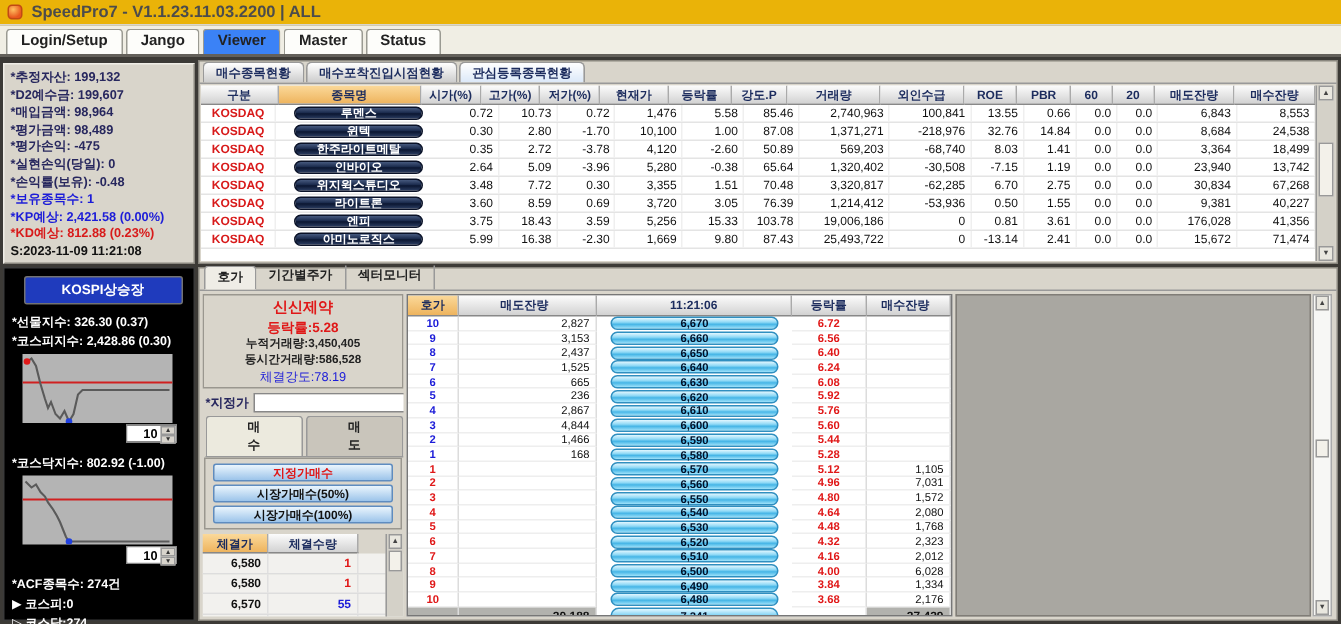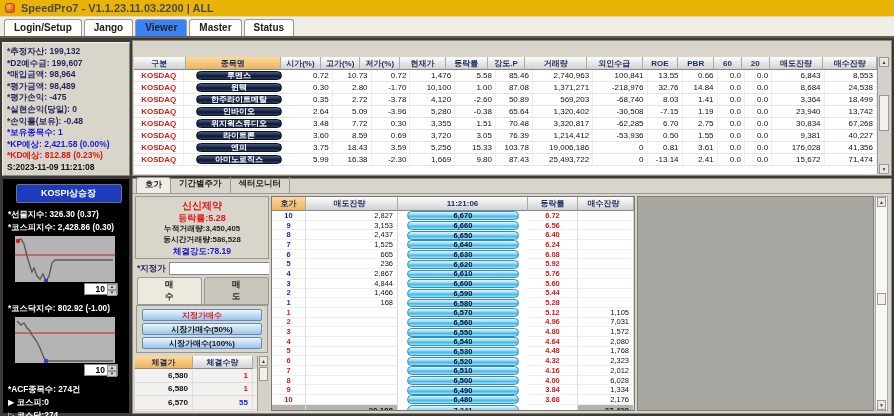--- a/index.html
+++ b/index.html
@@ -63,40 +63,40 @@
   .btabs{height:15px;padding-left:3px;border-bottom:1px solid #999;display:flex;align-items:flex-end}
   .btabs .tr{display:flex}
   .btabs .c{font-size:8.5px;font-weight:bold;color:#222;padding:1px 8px 2px;border-right:1px solid #999;cursor:default;white-space:nowrap}
   .btabs .c.active{background:#efede6;border:1px solid #999;border-bottom:none;border-radius:3px 3px 0 0}
 
   .subleft{position:absolute;left:2px;top:17px;width:134px;bottom:2px;overflow:hidden}
   .infobox{border:1px solid #9a978f;background:#d9d5cb;padding:2px 1px 1px;text-align:center}
   .iname{font-size:10px;font-weight:bold;color:#e01818;line-height:13px}
   .irate{font-size:9px;font-weight:bold;color:#e01818;line-height:12px}
   .ivol{font-size:7.8px;font-weight:bold;color:#222;line-height:10.5px;white-space:nowrap}
-  .istr{font-size:8.5px;font-weight:bold;color:#1c1cd8;line-height:12px}
+  .istr{font-size:8.5px;font-weight:normal;color:#1c1cd8;line-height:12px}
   .limitrow{display:flex;align-items:center;gap:3px;margin:3px 0 2px 2px}
   .limitlbl{font-size:8.5px;font-weight:bold;color:#27275e;white-space:nowrap}
   .limitinput{display:flex;border:1px solid #888;background:#fff;height:13px;flex:1}
   .limitinput input{flex:1;border:none;font-size:9px;font-weight:bold;text-align:right;padding-right:3px;min-width:0}
   .sidetabs{display:flex;margin:2px 0 0 2px;border-bottom:1px solid #999}
   .sidetabs .tr{display:flex;gap:2px}
   .sidetabs .c{font-size:8.5px;font-weight:bold;color:#222;background:#c9c5bb;border:1px solid #999;border-bottom:none;border-radius:3px 3px 0 0;padding:1px 27px;cursor:default}
   .sidetabs .c.active{background:#eceade}
   .btnbox{border:1px solid #9a978f;margin:0 1px;padding:3px 5px;display:flex;flex-direction:column;gap:2px;background:#d9d5cb}
   .obbtn{height:12px;font-size:8px;font-weight:bold;background:linear-gradient(#eaf5fd,#9cc4ea);border:1px solid #5e8cc0;border-radius:2px;color:#111;display:flex;align-items:center;justify-content:center;cursor:default}
   .obbtn.first{color:#e01818}
   .trades{margin-top:3px;position:relative;height:96px}
   .thead{display:flex;height:13px}
   .thead .c{border-right:1px solid #aaa;border-bottom:1px solid #888;font-size:8px;font-weight:bold;color:#1c2c5e;display:flex;align-items:center;justify-content:center}
   .thead .ht{background:linear-gradient(#fbd99a,#eeb45e)}
   .thead .hg{background:linear-gradient(#fcfcfc,#d2d2d2)}
   .tbody .tr{display:flex;height:13.5px;background:#f2f1ee;border-bottom:1px solid #ddd}
   .tbody .c{font-size:8px;font-weight:bold;display:flex;align-items:center;justify-content:flex-end;padding-right:4px;border-right:1px solid #e0e0e0}
-  .tt0{width:58px;color:#111}.tt1{width:60px}
+  .tt0{width:44px;color:#111}.tt1{width:60px}
   .tsb{position:absolute;right:0;top:0;bottom:-14px;width:12px;background:#d4d1c8;border-left:1px solid #999}
 
   .ladder{position:absolute;left:138px;top:17px;width:364px;bottom:2px;background:#fff;border:1px solid #777;display:flex;flex-direction:column;overflow:hidden}
   .lhead{display:flex;height:14px;flex:none}
   .lhead .c{border-right:1px solid #aaa;border-bottom:1px solid #888;font-size:8px;font-weight:bold;color:#1c2c5e;display:flex;align-items:center;justify-content:center;background:linear-gradient(#fcfcfc,#d2d2d2)}
   .lhead .ht{background:linear-gradient(#fbd99a,#eeb45e)}
   .lbody .tr,.ltot .tr{display:flex;height:9.7px}
   .lbody .c,.ltot .c{font-size:7.5px;display:flex;align-items:center;border-right:1px solid #dcdcdc;border-bottom:1px solid #eee;white-space:nowrap}
   .lb0{width:34px;justify-content:center;font-weight:bold}
   .lb1{width:92px;justify-content:flex-end;padding-right:4px;color:#111}
@@ -204,20 +204,27 @@
       </div>
     </div>
     <div class="acfblock">
       <div class="mline">*ACF종목수: 274건</div>
       <div class="mline">▶ 코스피:0</div>
       <div class="mline">▷ 코스닥:274</div>
     </div>
   </div>
 
   <div class="watchpanel">
+    <div class="wtabs">
+        <div class="tr">
+          <div class="c">매수종목현황</div>
+          <div class="c">매수포착진입시점현황</div>
+          <div class="c  active">관심등록종목현황</div>
+        </div>
+      </div>
     <div class="wtable">
       <div class="whead">
         <div class="c mt0">구분</div>
         <div class="c mt1 hn">종목명</div>
         <div class="c mt2">시가(%)</div>
         <div class="c mt3">고가(%)</div>
         <div class="c mt4">저가(%)</div>
         <div class="c mt5">현재가</div>
         <div class="c mt6">등락률</div>
         <div class="c mt7">강도.P</div>

